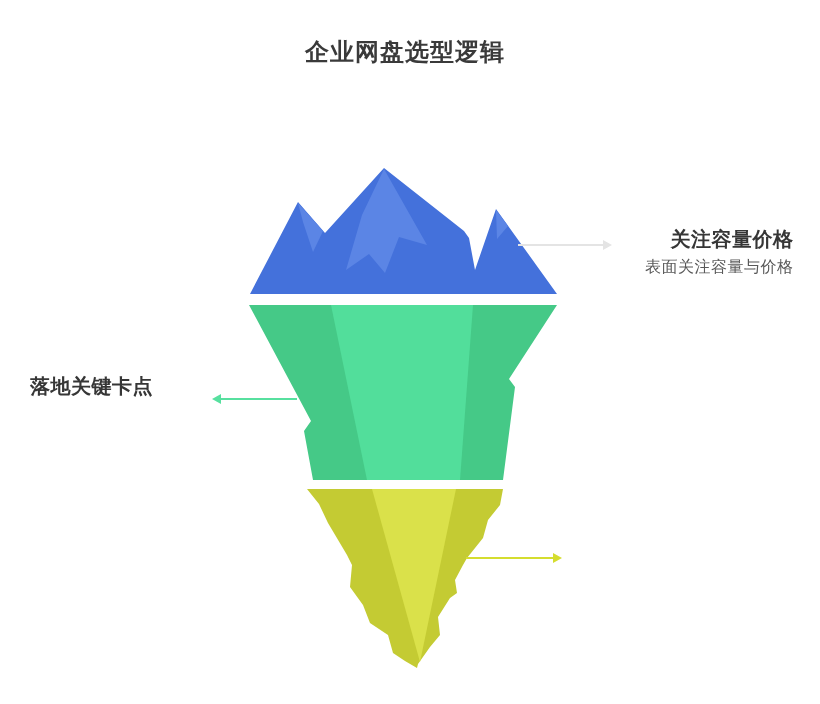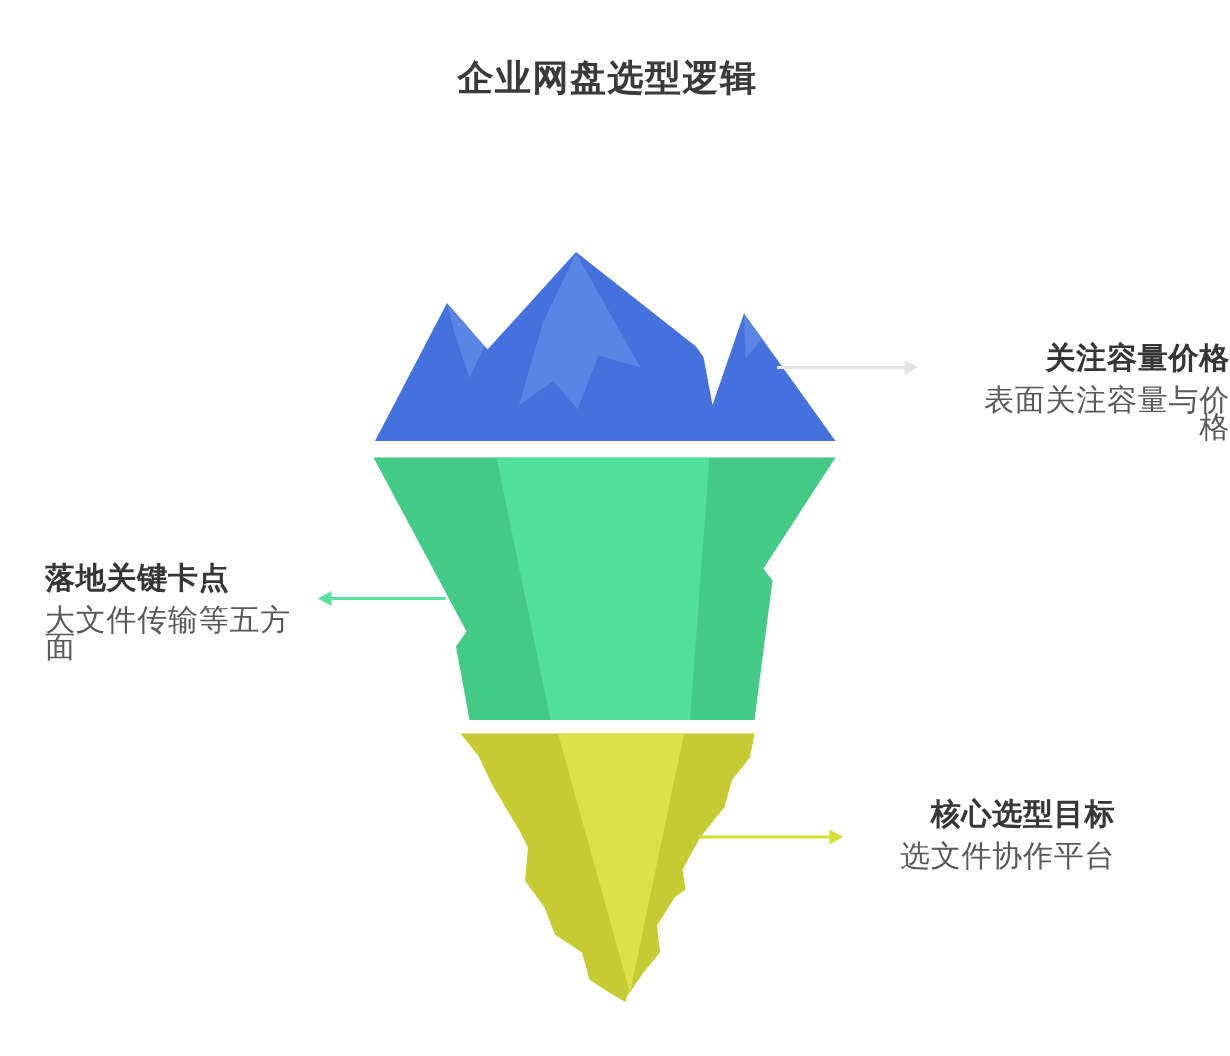--- a/index.html
+++ b/index.html
@@ -27,21 +27,21 @@
   .callout h3 {
     margin: 0;
     font-size: 20px;
     font-weight: bold;
     color: #363636;
     line-height: 24px;
     letter-spacing: 0.5px;
   }
   .callout p {
     margin: 7px 0 0 0;
-    font-size: 20px;
+    font-size: 16px;
     color: #595959;
     line-height: 18px;
     letter-spacing: 0.5px;
   }
   #callout-surface { left: 645px; top: 227px; }
   #callout-middle  { left: 30px;  top: 374px; width: 166px; text-align: left; }
   #callout-core    { left: 600px; top: 531px; }
 </style>
 </head>
 <body>
@@ -85,21 +85,16 @@
     </g>
   </svg>
 
   <div id="callout-surface" class="callout">
     <h3>关注容量价格</h3>
     <p>表面关注容量与价格</p>
   </div>
 
   <div id="callout-middle" class="callout">
     <h3>落地关键卡点</h3>
-    <p>大文件传输等五方面</p>
   </div>
 
-  <div id="callout-core" class="callout">
-    <h3>核心选型目标</h3>
-    <p>选文件协作平台</p>
-  </div>
 
 </div>
 
 </body></html>

